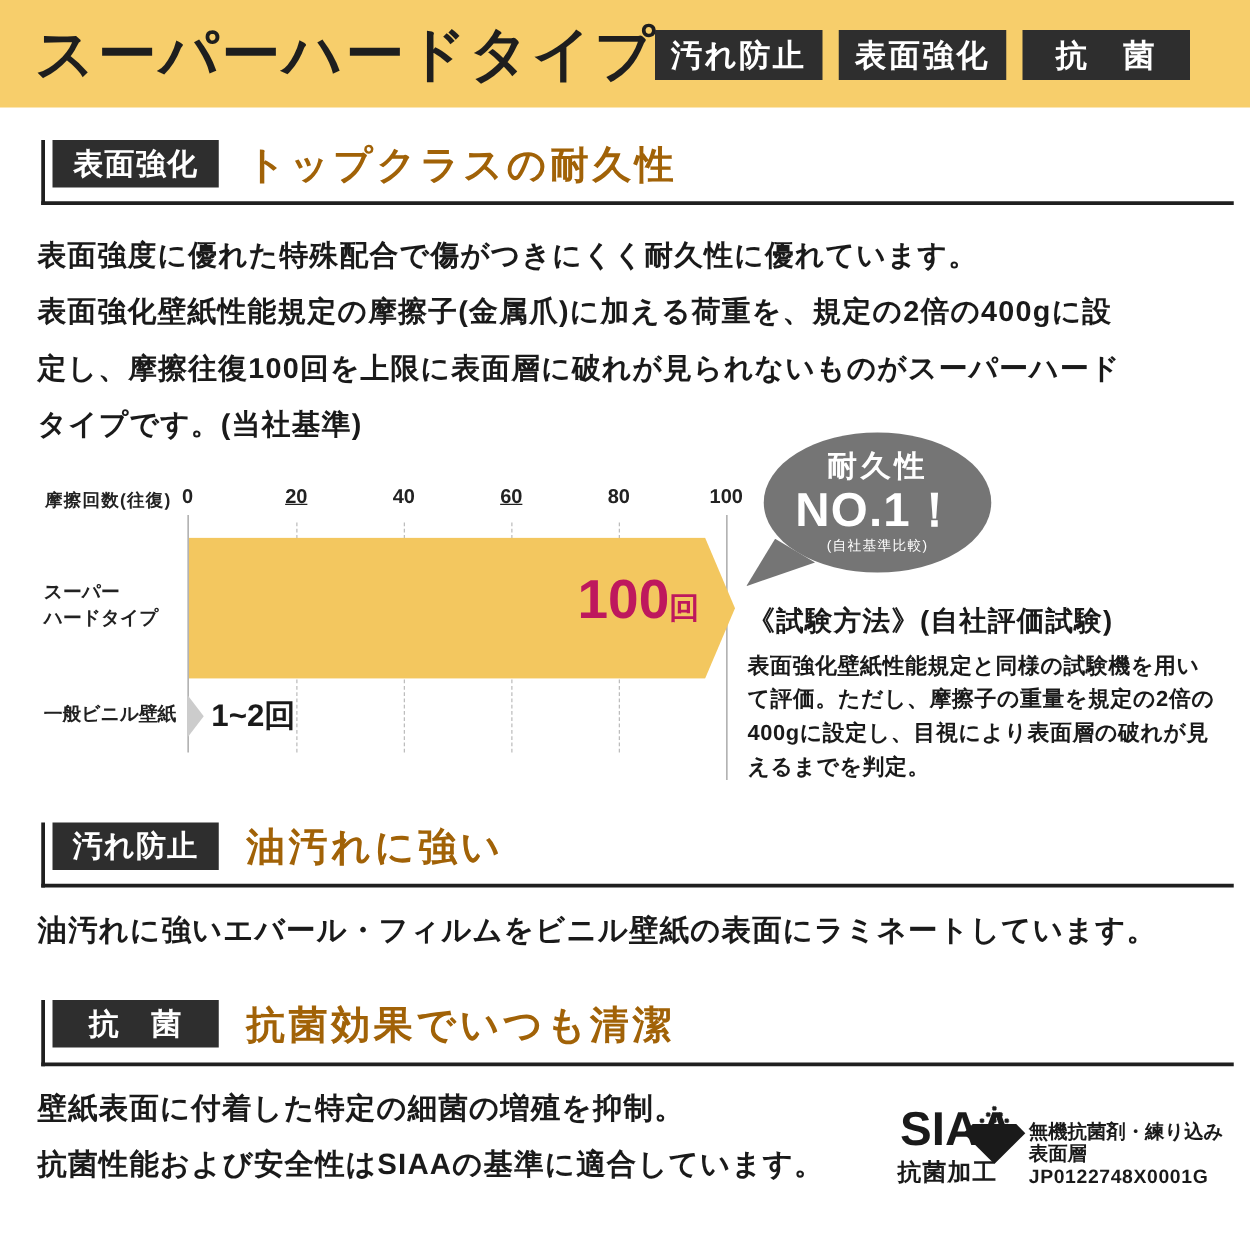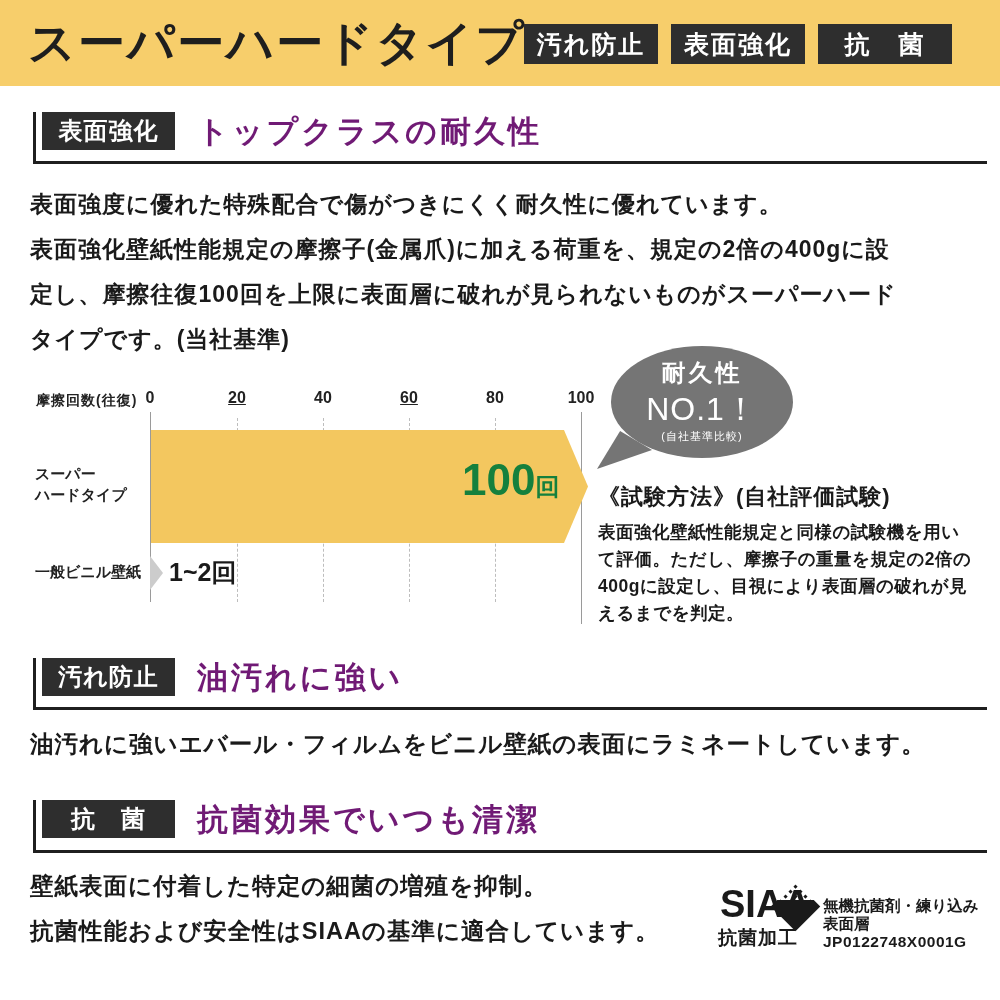--- a/index.html
+++ b/index.html
@@ -13,45 +13,45 @@
     display:flex;align-items:center;}
   .header-title{font-size:47px;font-weight:bold;color:#1e1e1e;letter-spacing:2px;margin-left:28px;white-space:nowrap;}
   .header-badges{position:absolute;right:48px;top:24px;display:flex;gap:13px;}
   .header-badge{width:134px;height:40px;background:#2E2E2E;color:#fff;font-size:25px;font-weight:600;
     display:flex;align-items:center;justify-content:center;letter-spacing:2px;}
   
   .sec-head{position:absolute;left:33px;width:954px;border-left:3px solid #1f1f1f;border-bottom:3px solid #1f1f1f;
     display:flex;align-items:flex-start;padding-left:6px;box-sizing:border-box;}
   .sec-badge{width:133px;height:38px;background:#2E2E2E;color:#fff;font-size:24px;font-weight:600;
     display:flex;align-items:center;justify-content:center;letter-spacing:1px;flex:none;}
-  .sec-heading{font-size:31px;font-weight:bold;color:#701a75;margin-left:22px;letter-spacing:3px;line-height:40px;white-space:nowrap;}
+  .sec-heading{font-size:31px;font-weight:bold;color:#a16207;margin-left:22px;letter-spacing:3px;line-height:40px;white-space:nowrap;}
   
   .body-text{position:absolute;left:30px;font-size:23px;font-weight:bold;line-height:45px;letter-spacing:1px;white-space:nowrap;}
   
   .figure{position:absolute;left:0;top:345px;width:1000px;height:292px;}
   .axis-label{position:absolute;left:36px;top:47px;font-size:14px;font-weight:600;color:#222;letter-spacing:1px;text-align:right;}
   .tick{position:absolute;top:44px;transform:translateX(-50%);font-size:16px;font-weight:600;color:#222;}
   .gline{position:absolute;width:0;}
   .gline.solid{border-left:1px solid #9a9a9a;}
   .gline.dashed{border-left:1px dashed #bdbdbd;}
   .bar{position:absolute;left:151px;top:85px;width:437px;height:113px;background:#F3C75F;
     clip-path:polygon(0 0,calc(100% - 24px) 0,100% 50%,calc(100% - 24px) 100%,0 100%);}
-  .bar-label{position:absolute;left:462px;top:110px;color:#15803d;font-weight:bold;white-space:nowrap;}
+  .bar-label{position:absolute;left:462px;top:110px;color:#be185d;font-weight:bold;white-space:nowrap;}
   .bar-label .num{font-size:44px;}
   .bar-label .unit{font-size:24px;}
   .row-name{position:absolute;left:35px;font-size:15px;font-weight:600;color:#222;line-height:21px;}
   .mini-arrow{position:absolute;left:150px;top:211px;width:0;height:0;
     border-top:17px solid transparent;border-bottom:17px solid transparent;border-left:13px solid #cccccc;}
   .mini-label{position:absolute;left:169px;top:211px;font-size:25px;font-weight:bold;color:#1a1a1a;}
   .bubble{position:absolute;left:611px;top:1px;width:182px;height:112px;background:#757575;border-radius:50%;
     color:#fff;text-align:center;}
   .bubble-tail{position:absolute;left:597px;top:86px;width:55px;height:38px;background:#757575;
     clip-path:polygon(0 100%,42% 0,100% 50%);}
   .bubble-l1{font-size:24px;font-weight:bold;letter-spacing:3px;margin-top:11px;}
-  .bubble-l2{font-size:32px;font-weight:normal;line-height:40px;letter-spacing:1px;}
+  .bubble-l2{font-size:38px;font-weight:bold;line-height:40px;letter-spacing:1px;}
   .bubble-l3{font-size:11px;letter-spacing:1px;}
   .test-method{position:absolute;left:598px;top:137px;width:400px;}
   .tm-heading{font-size:22px;font-weight:bold;margin-bottom:7px;letter-spacing:1px;}
   .tm-line{font-size:17.5px;font-weight:600;line-height:27px;letter-spacing:0.5px;white-space:nowrap;}
   
   .siaa{position:absolute;left:698px;top:873px;width:300px;height:90px;}
   .siaa-brand{position:absolute;left:22px;top:12px;font-size:38px;font-weight:bold;color:#1a1a1a;line-height:38px;}
   .siaa-label{position:absolute;left:20px;top:52px;font-size:19px;font-weight:bold;letter-spacing:1px;}
   .siaa-diamond{position:absolute;left:80px;top:16px;width:35px;height:35px;transform:rotate(45deg);
     background-image:linear-gradient(135deg,rgba(0,0,0,0) 36%,#1a1a1a 36%),

